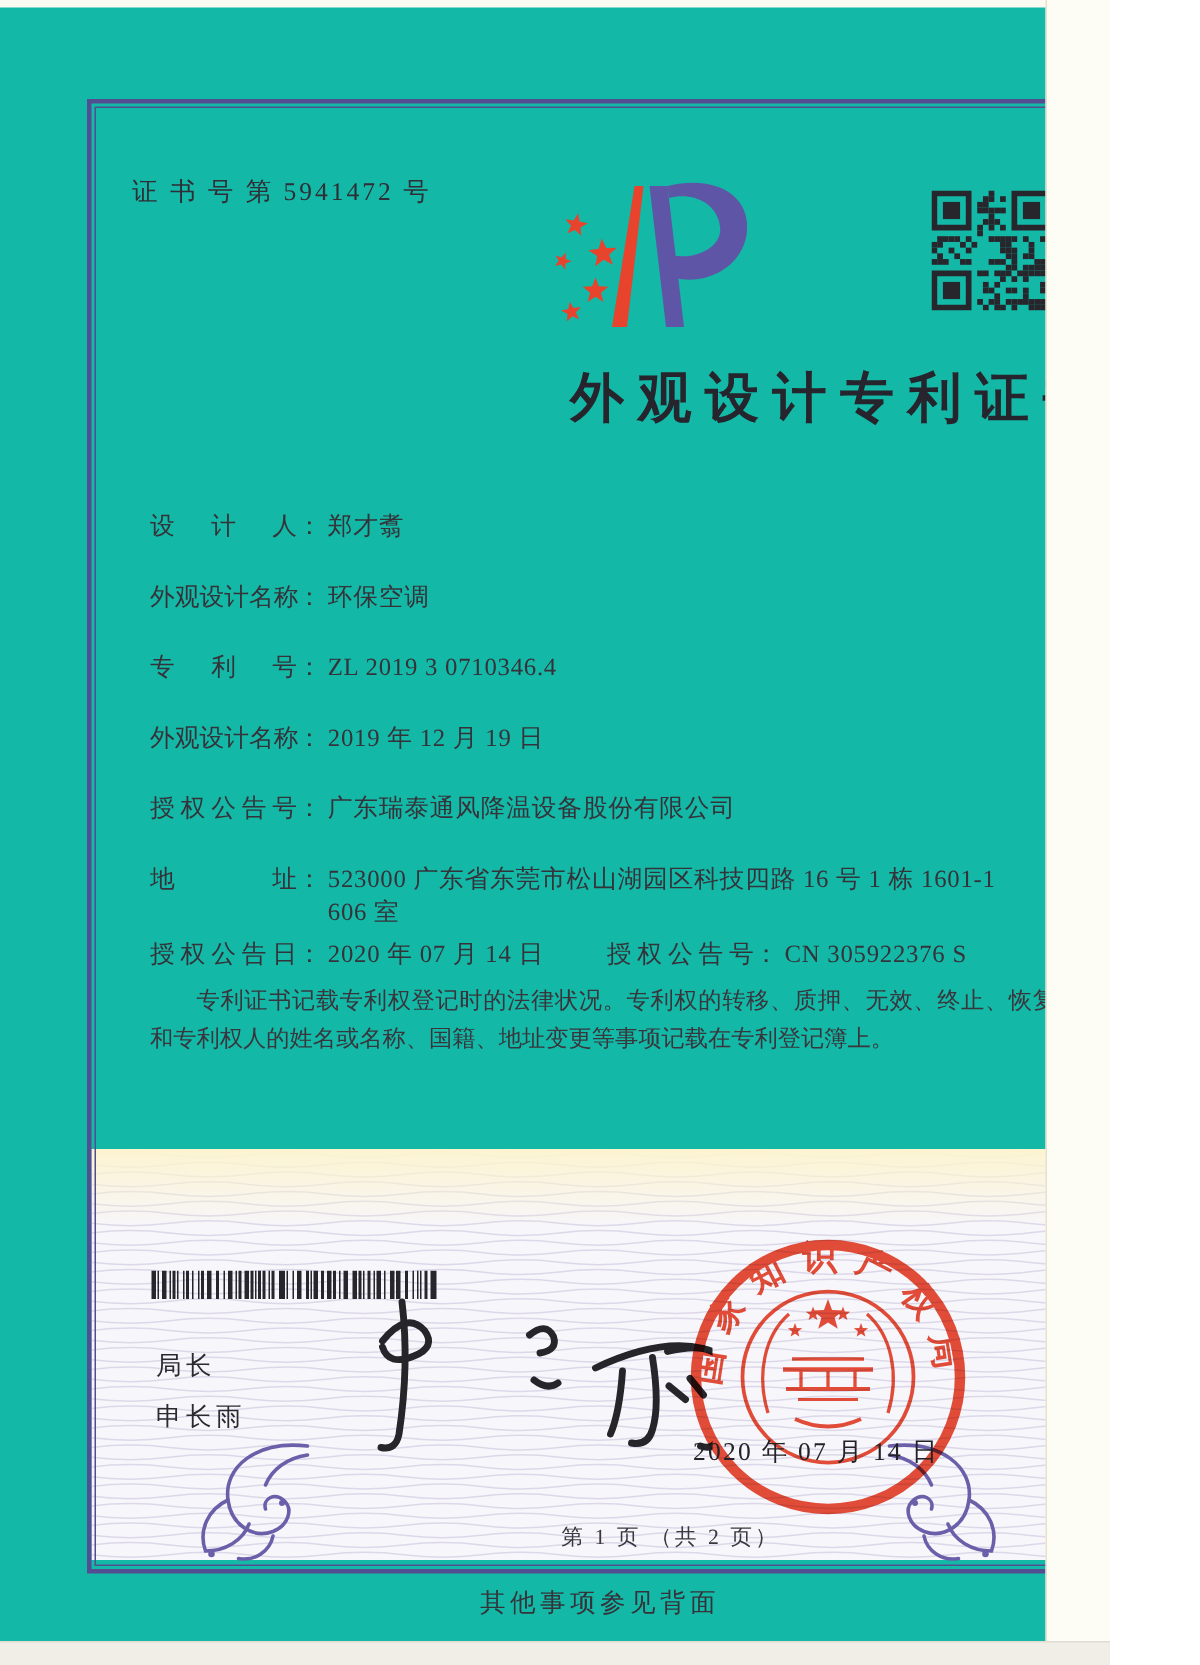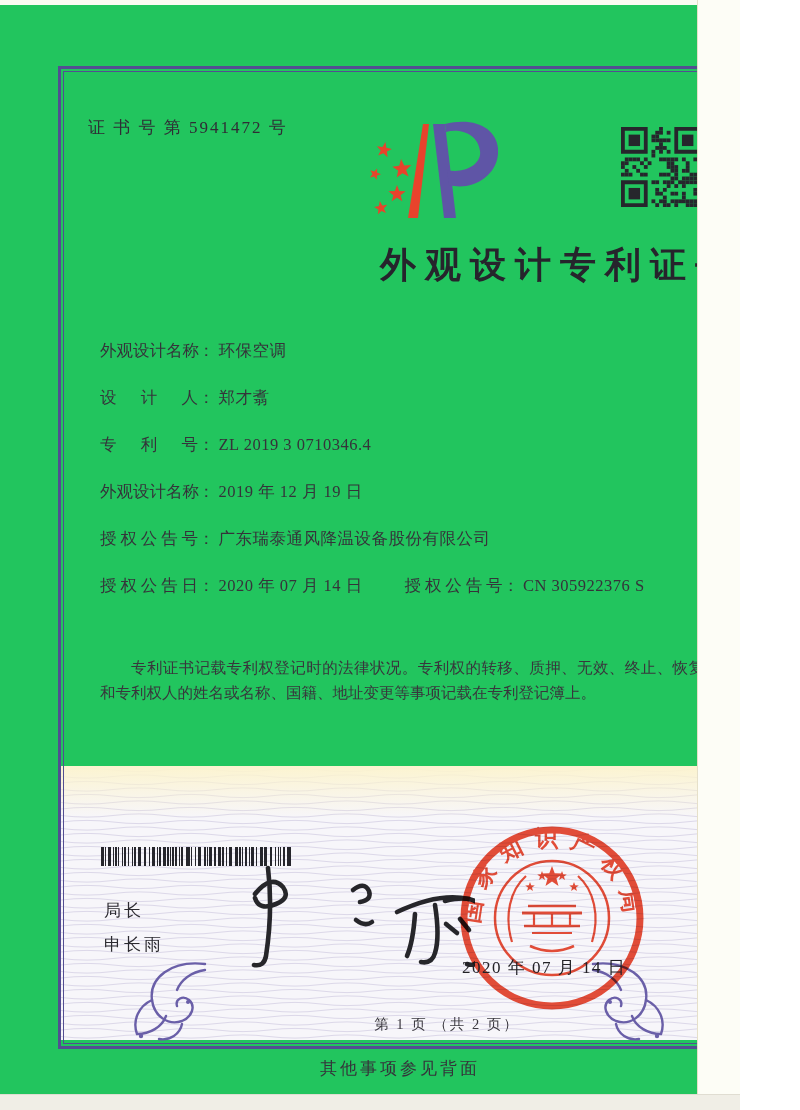--- a/index.html
+++ b/index.html
@@ -1,18 +1,18 @@
 <!DOCTYPE html>
 <html><head>
 <meta charset="utf-8">
 <title>外观设计专利证书</title>
 <style>
   html,body{margin:0;padding:0;}
   body{width:800px;height:1110px;font-family:"Liberation Serif","DejaVu Serif",serif;}
-  #page{position:relative;width:740px;height:1110px;background:#22c55e;overflow:hidden;}
+  #page{position:relative;width:740px;height:1110px;background:#14b8a6;overflow:hidden;}
 
   
   .scan-right{position:absolute;right:0;top:0;width:42px;height:100%;background:#fdfdf6;border-left:1px solid #e6e0c9;}
   .scan-bottom{position:absolute;left:0;bottom:0;width:100%;height:15px;background:#f0eee6;border-top:1px solid #e0ddd2;}
   .scan-top{position:absolute;left:0;top:0;width:100%;height:5px;background:#fbfbf3;}
 
   
   .frame{position:absolute;left:58px;top:66px;width:682px;height:977px;border:3px solid #534e92;}
   .frame::after{content:"";position:absolute;left:2px;top:2px;right:2px;bottom:2px;border:1px solid #534e92;}
 
@@ -225,33 +225,36 @@
       <rect x="68" y="80" width="4" height="4" fill="#26262c"></rect>
       <rect x="72" y="80" width="4" height="4" fill="#26262c"></rect>
       <rect x="76" y="80" width="4" height="4" fill="#26262c"></rect>
       <rect x="80" y="80" width="4" height="4" fill="#26262c"></rect>
     </svg>
 
   <div class="title">外观设计专利证书</div>
 
   <div class="fields">
     <div class="frow">
+      <span class="flabel">设计人</span><span class="fcolon">：</span><span class="fvalue">郑才翥</span>
+    </div>
+    <div class="frow">
       <span class="flabel">外观设计名称</span><span class="fcolon">：</span><span class="fvalue">环保空调</span>
     </div>
     <div class="frow">
-      <span class="flabel">设计人</span><span class="fcolon">：</span><span class="fvalue">郑才翥</span>
-    </div>
-    <div class="frow">
       <span class="flabel">专利号</span><span class="fcolon">：</span><span class="fvalue">ZL 2019 3 0710346.4</span>
     </div>
     <div class="frow">
       <span class="flabel">外观设计名称</span><span class="fcolon">：</span><span class="fvalue">2019 年 12 月 19 日</span>
     </div>
     <div class="frow">
       <span class="flabel">授权公告号</span><span class="fcolon">：</span><span class="fvalue">广东瑞泰通风降温设备股份有限公司</span>
+    </div>
+    <div class="frow address">
+      <span class="flabel">地址</span><span class="fcolon">：</span><span class="fvalue"><span>523000 广东省东莞市松山湖园区科技四路 16 号 1 栋 1601-1</span><span class="addr2">606 室</span></span>
     </div>
     <div class="frow">
       <span class="flabel">授权公告日</span><span class="fcolon">：</span><span class="fvalue fixed">2020 年 07 月 14 日</span><span class="flabel">授权公告号</span><span class="fcolon">：</span><span class="fvalue">CN 305922376 S</span>
     </div>
   </div>
 
   <div class="paras">
     <p>专利证书记载专利权登记时的法律状况。专利权的转移、质押、无效、终止、恢复和专利权人的姓名或名称、国籍、地址变更等事项记载在专利登记簿上。</p>
   </div>
 

